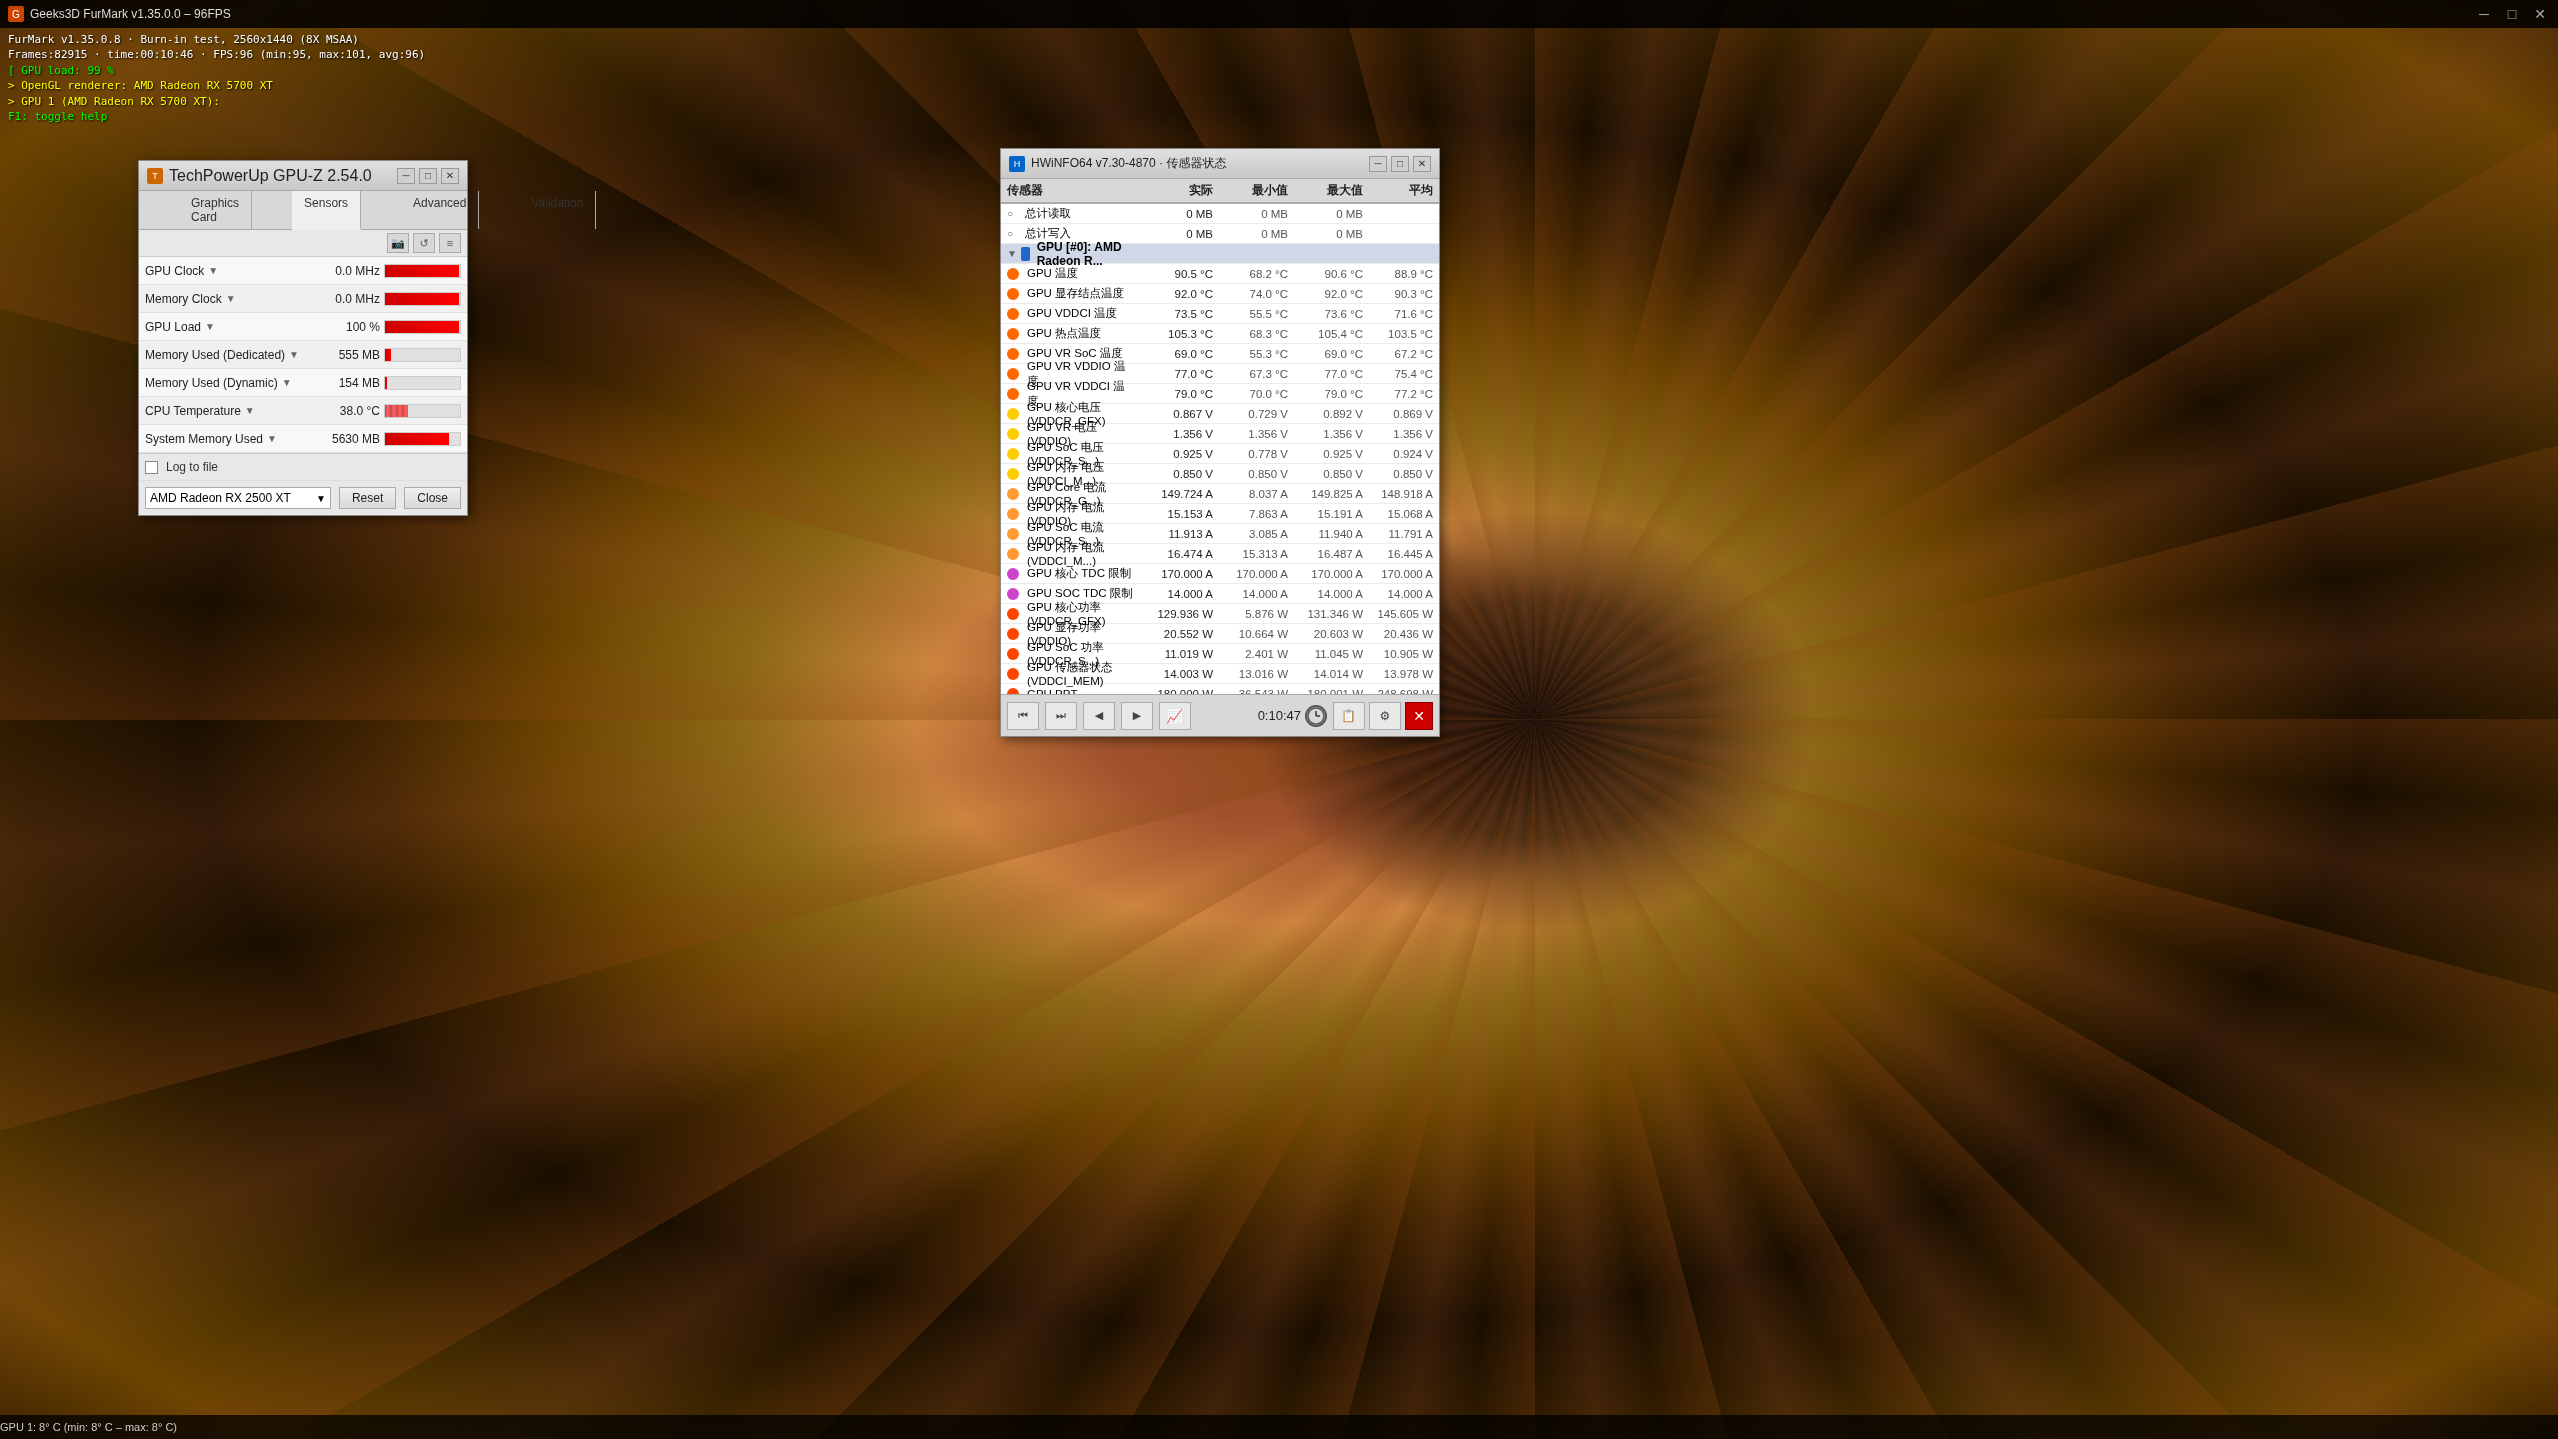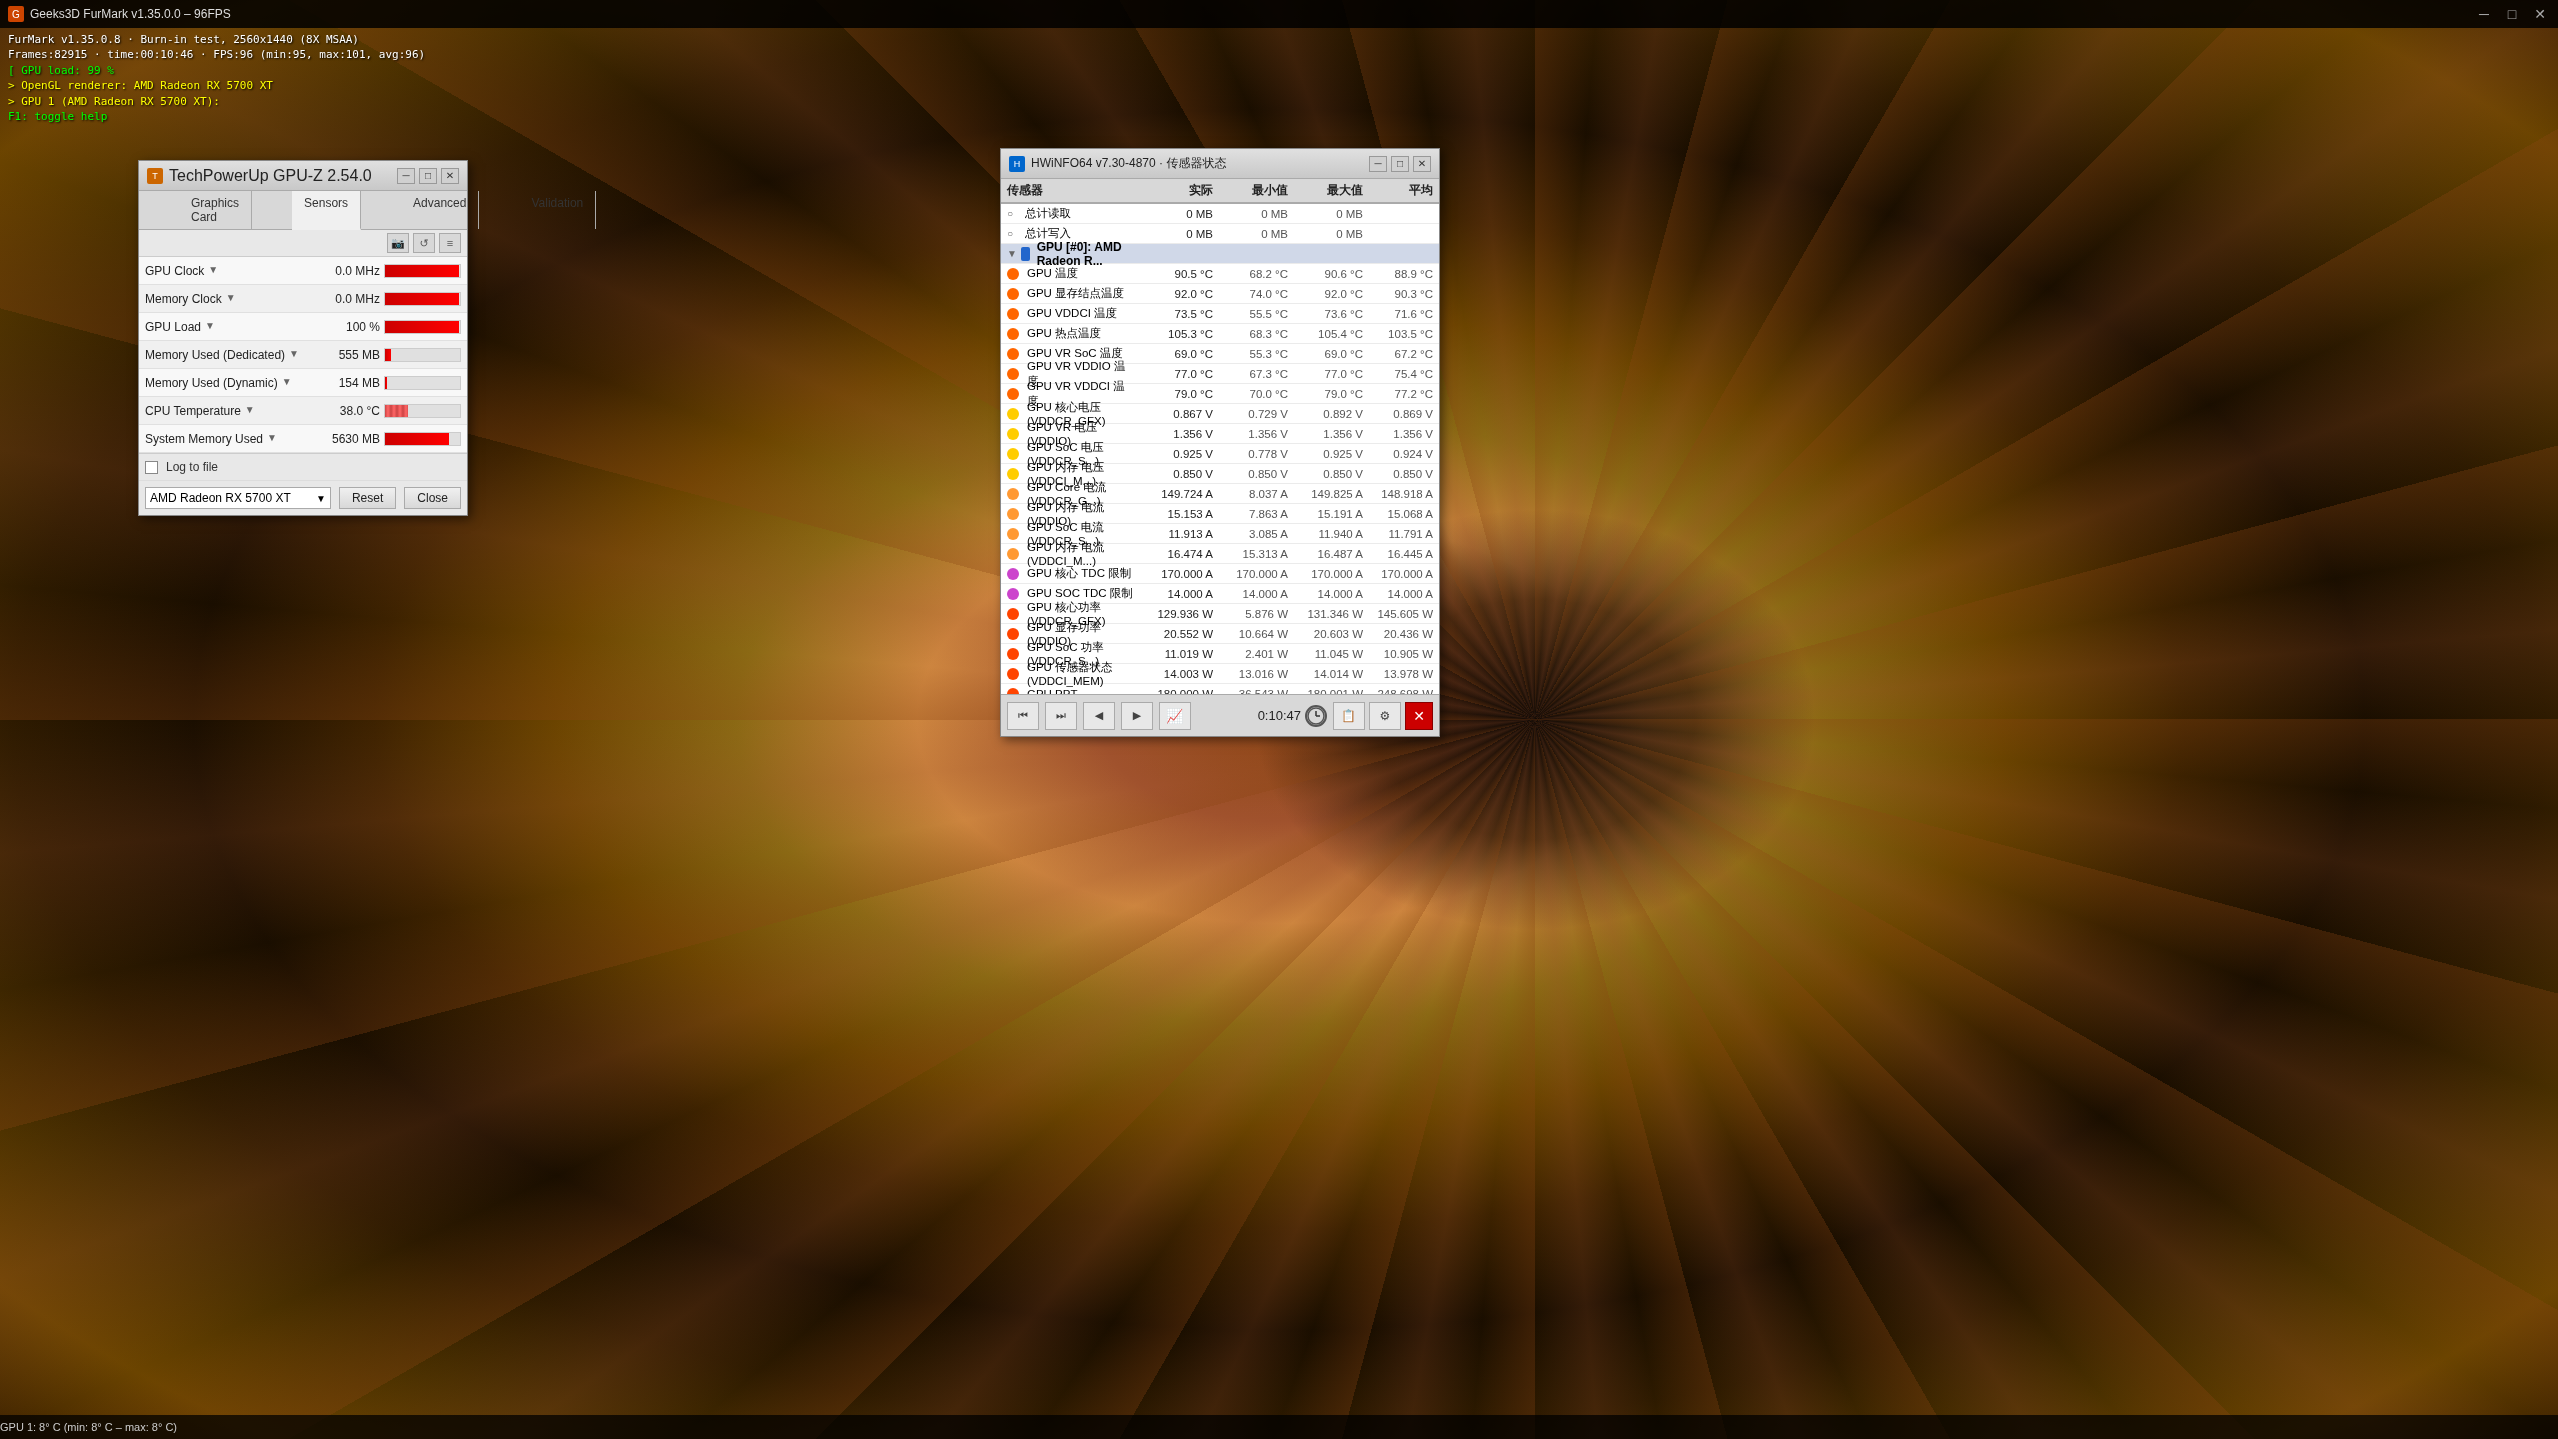--- a/index.html
+++ b/index.html
@@ -226,20 +226,21 @@
       display: flex;
       align-items: center;
       height: 28px;
       border-bottom: 1px solid #e0e0e0;
       padding: 0 6px;
       background: #f8f8f8;
     }
     .gpuz-row:nth-child(even) { background: #f0f0f0; }
     .gpuz-row-label {
       display: flex;
+      align-items: center;
       width: 165px;
       font-size: 12px;
       color: #222;
     }
     .gpuz-dropdown-arrow {
       font-size: 10px;
       color: #666;
       margin-left: 4px;
       cursor: pointer;
     }
@@ -602,21 +603,21 @@
   </div>
     </div>
 
   <div class="gpuz-bottom">
     <div class="gpuz-checkbox"></div>
     <span class="gpuz-log-label">Log to file</span>
     <div style="flex:1"></div>
   </div>
   <div class="gpuz-footer">
     <div class="gpuz-gpu-select">
-      <span style="font-size:12px;">AMD Radeon RX 5700 XT</span>
+      <span style="font-size:12px;">AMD Radeon RX 2500 XT</span>
       <span style="font-size:10px;">▼</span>
     </div>
     <div class="gpuz-action-btn">Reset</div>
     <div class="gpuz-action-btn">Close</div>
   </div>
 </div>
 
 <div class="hwinfo-window">
   <div class="hwinfo-titlebar">
     <div class="hwinfo-title-icon">H</div>

